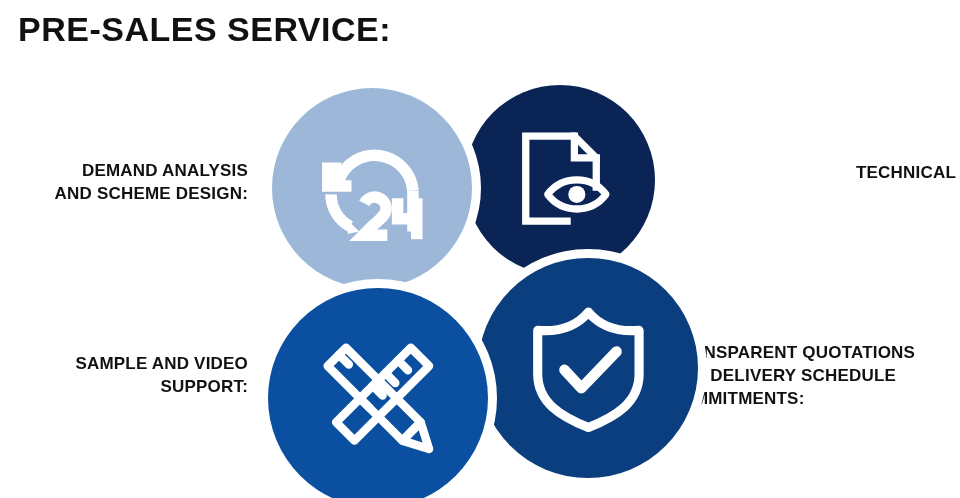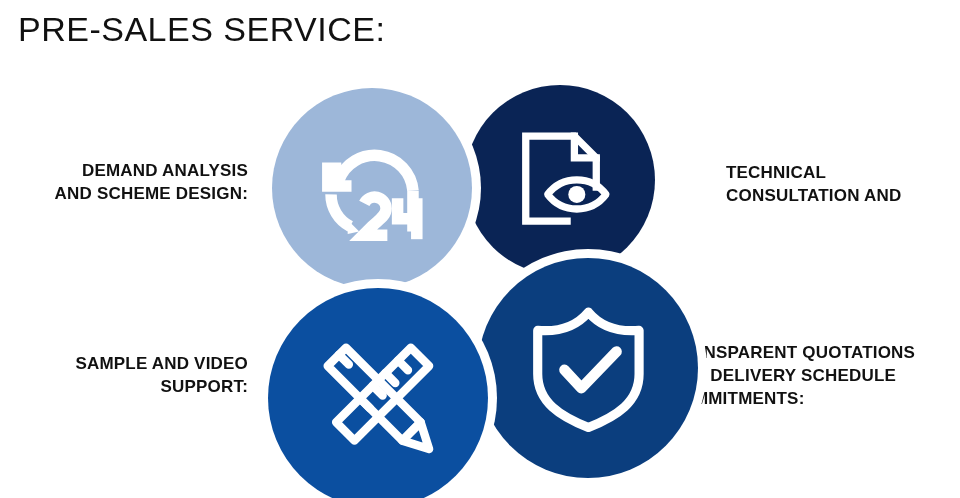--- a/index.html
+++ b/index.html
@@ -15,21 +15,21 @@
     font-family: "Liberation Sans", sans-serif;
     color: #000000;
   }
 
   
   .page-title {
     position: absolute;
     left: 18px;
     top: 12px;
     font-size: 34px;
-    font-weight: normal;
+    font-weight: bold;
     letter-spacing: 0.5px;
     line-height: 1.05;
     color: #111111;
     white-space: nowrap;
   }
 
   
   .cluster {
     position: absolute;
     left: 260px;
@@ -108,21 +108,21 @@
   }
   .label-demand {
     right: 712px;
     top: 160px;
     text-align: right;
     width: 260px;
   }
   .label-technical {
     left: 726px;
     top: 162px;
-    text-align: left;
+    text-align: right;
     width: 230px;
   }
   .label-sample {
     right: 712px;
     top: 353px;
     text-align: right;
     width: 260px;
   }
   .label-transparent {
     left: 668px;
@@ -205,21 +205,20 @@
 
 </div>
 
 <div class="label label-demand">
   <span class="ln">DEMAND ANALYSIS</span>
   <span class="ln">AND SCHEME DESIGN:</span>
 </div>
 
 <div class="label label-technical">
   <span class="ln">TECHNICAL</span>
-  <span class="ln">CONSULTATION AND</span>
 </div>
 
 <div class="label label-sample">
   <span class="ln">SAMPLE AND VIDEO</span>
   <span class="ln">SUPPORT:</span>
 </div>
 
 <div class="label label-transparent">
   <span class="ln">TRANSPARENT QUOTATIONS</span>
   <span class="ln">AND DELIVERY SCHEDULE</span>

